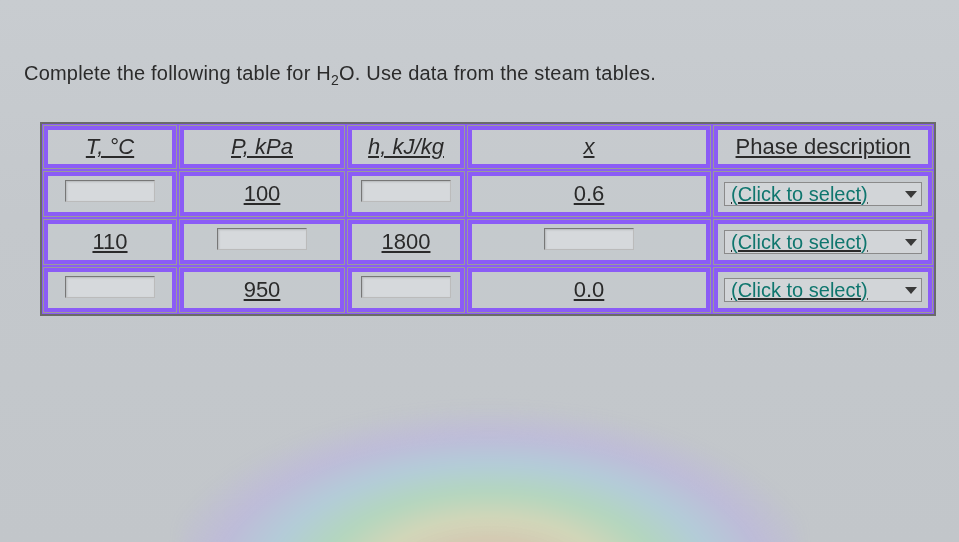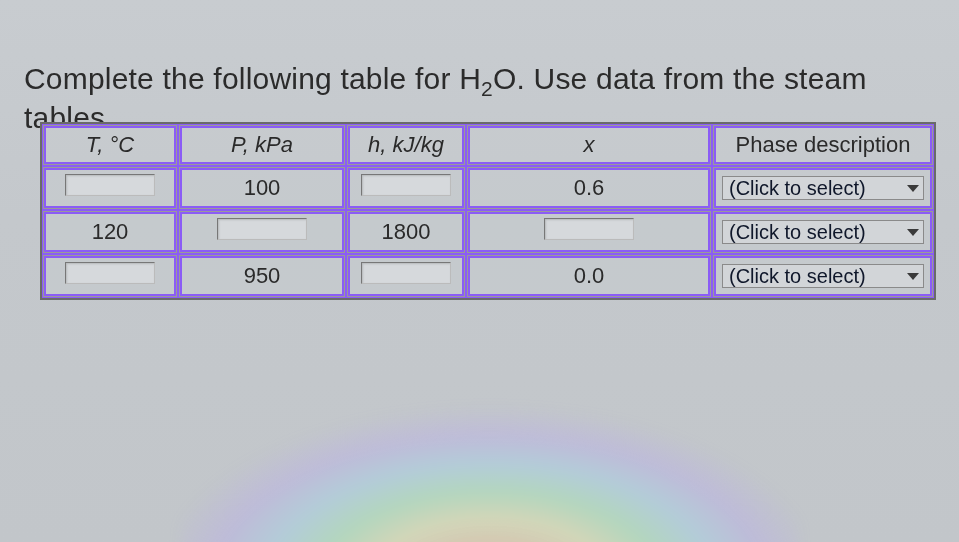--- a/index.html
+++ b/index.html
@@ -28,44 +28,45 @@
       rgba(140,220,255,0.28) 60%,
       rgba(180,160,255,0.28) 74%,
       rgba(200,200,210,0.0) 90%);
     filter: blur(6px);
     pointer-events: none;
   }
   .prompt {
     position: absolute;
     top: 62px;
     left: 24px;
-    font-size: 30px;
+    font-size: 20px;
     color: #2b2b2b;
     letter-spacing: 0.2px;
   }
   .prompt sub { font-size: 0.7em; }
   table.main {
     position: absolute;
     top: 122px;
     left: 40px;
     border-collapse: separate;
     border-spacing: 0;
     border: 2px solid #6a6a6a;
     background: rgba(200,204,208,0.4);
   }
   table.main th, table.main td {
-    border: 4px solid #8b5cf6;
+    border: 6px solid #8b5cf6;
     outline: 1px solid #9a9a9a;
     outline-offset: -2px;
     padding: 4px 6px;
     text-align: center;
     font-size: 22px;
     font-weight: normal;
     height: 30px;
     vertical-align: middle;
+    text-decoration: underline;
   }
   table.main th { font-style: italic; }
   .col-t { width: 136px; }
   .col-p { width: 168px; }
   .col-h { width: 120px; }
   .col-x { width: 246px; }
   .col-ph { width: 222px; }
   .field {
     display: inline-block;
     width: 90px;
@@ -81,21 +82,21 @@
   .dropdown {
     display: flex;
     align-items: center;
     justify-content: space-between;
     width: 100%;
     height: 24px;
     background: #d2d5d8;
     border: 1px solid #8a8a8a;
     padding: 0 4px 0 6px;
     font-size: 20px;
-    color: #0f172a;
+    color: #0f766e;
     text-align: left;
   }
   .dropdown .chev {
     width: 0; height: 0;
     border-left: 6px solid transparent;
     border-right: 6px solid transparent;
     border-top: 7px solid #3a3a3a;
     margin-left: 6px;
     flex-shrink: 0;
   }
@@ -128,21 +129,21 @@
     <td><span>0.6</span></td>
     <td>
           <div class="dropdown">
             <span>(Click to select)</span>
             <span class="chev"></span>
           </div>
         </td>
   </tr>
 
   <tr>
-    <td><span>120</span></td>
+    <td><span>110</span></td>
     <td><span class="field"></span></td>
     <td><span>1800</span></td>
     <td><span class="field"></span></td>
     <td>
           <div class="dropdown">
             <span>(Click to select)</span>
             <span class="chev"></span>
           </div>
         </td>
   </tr>

